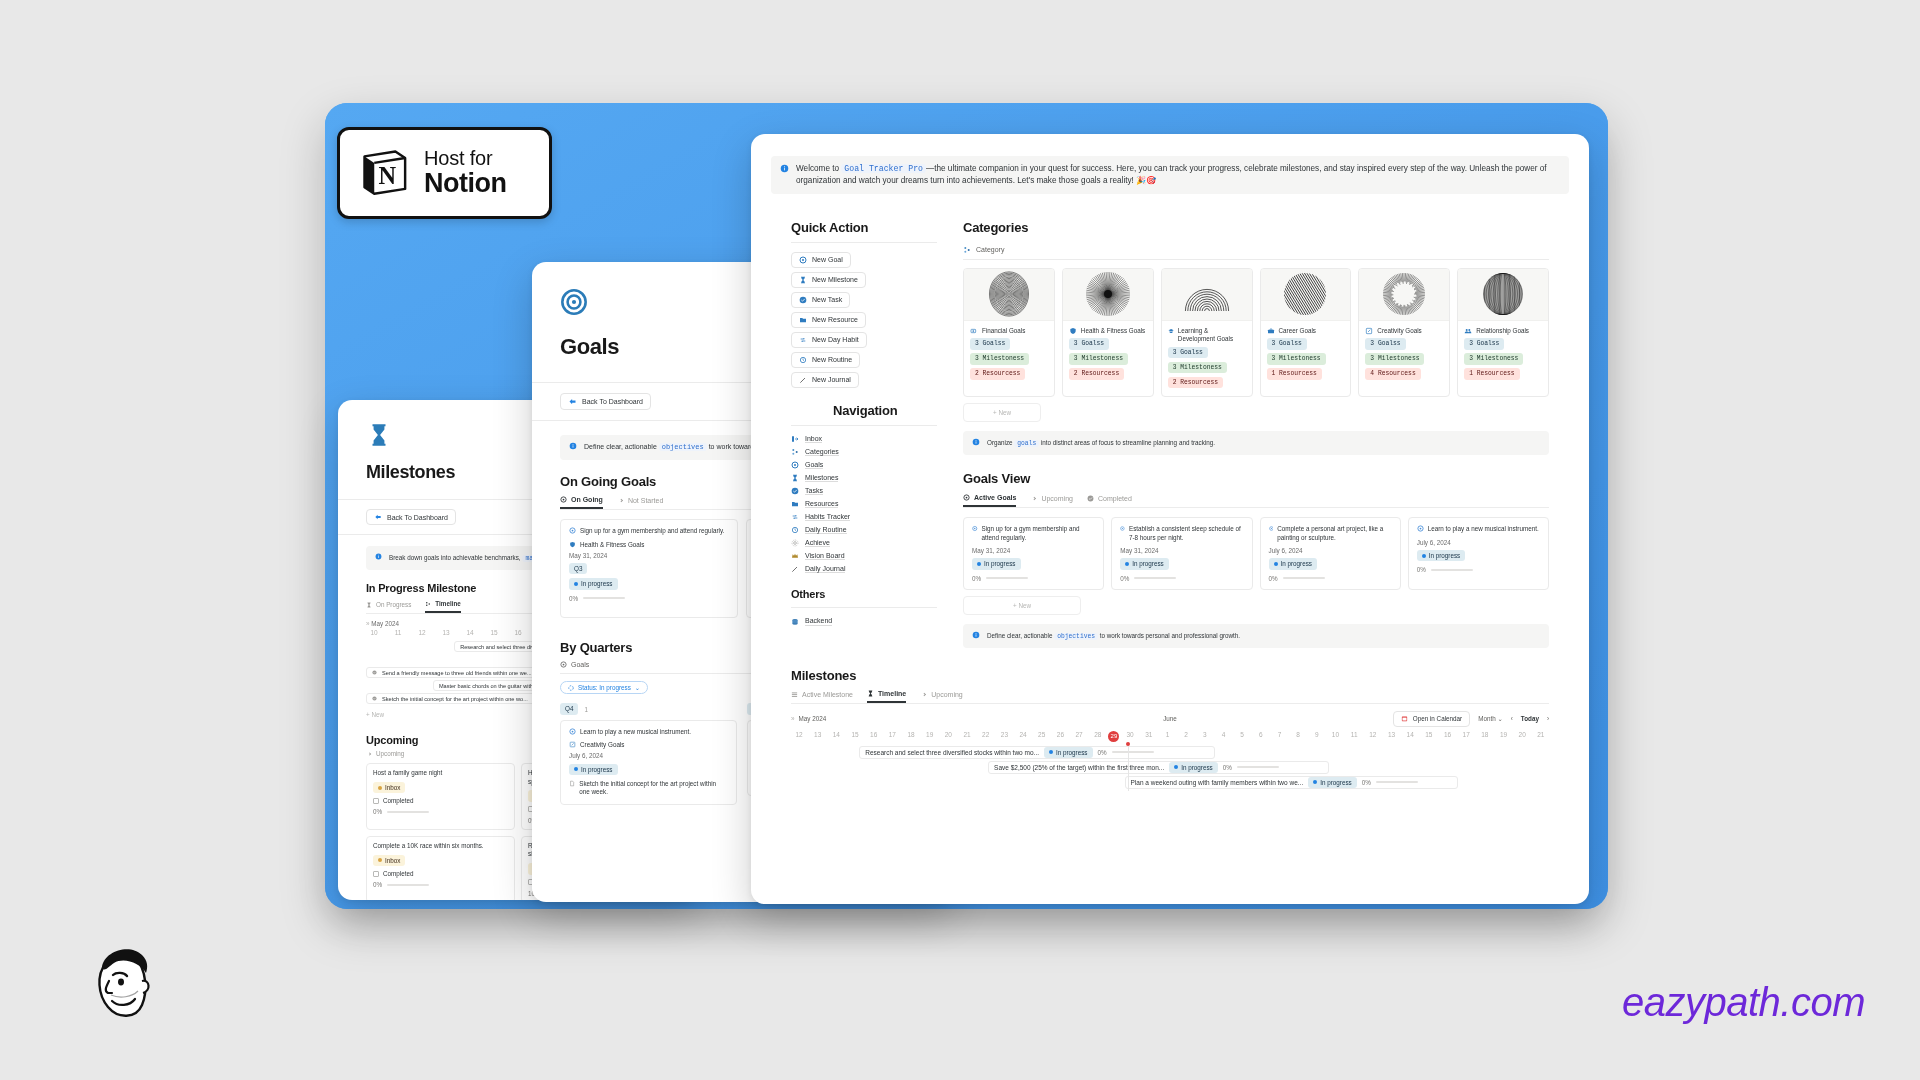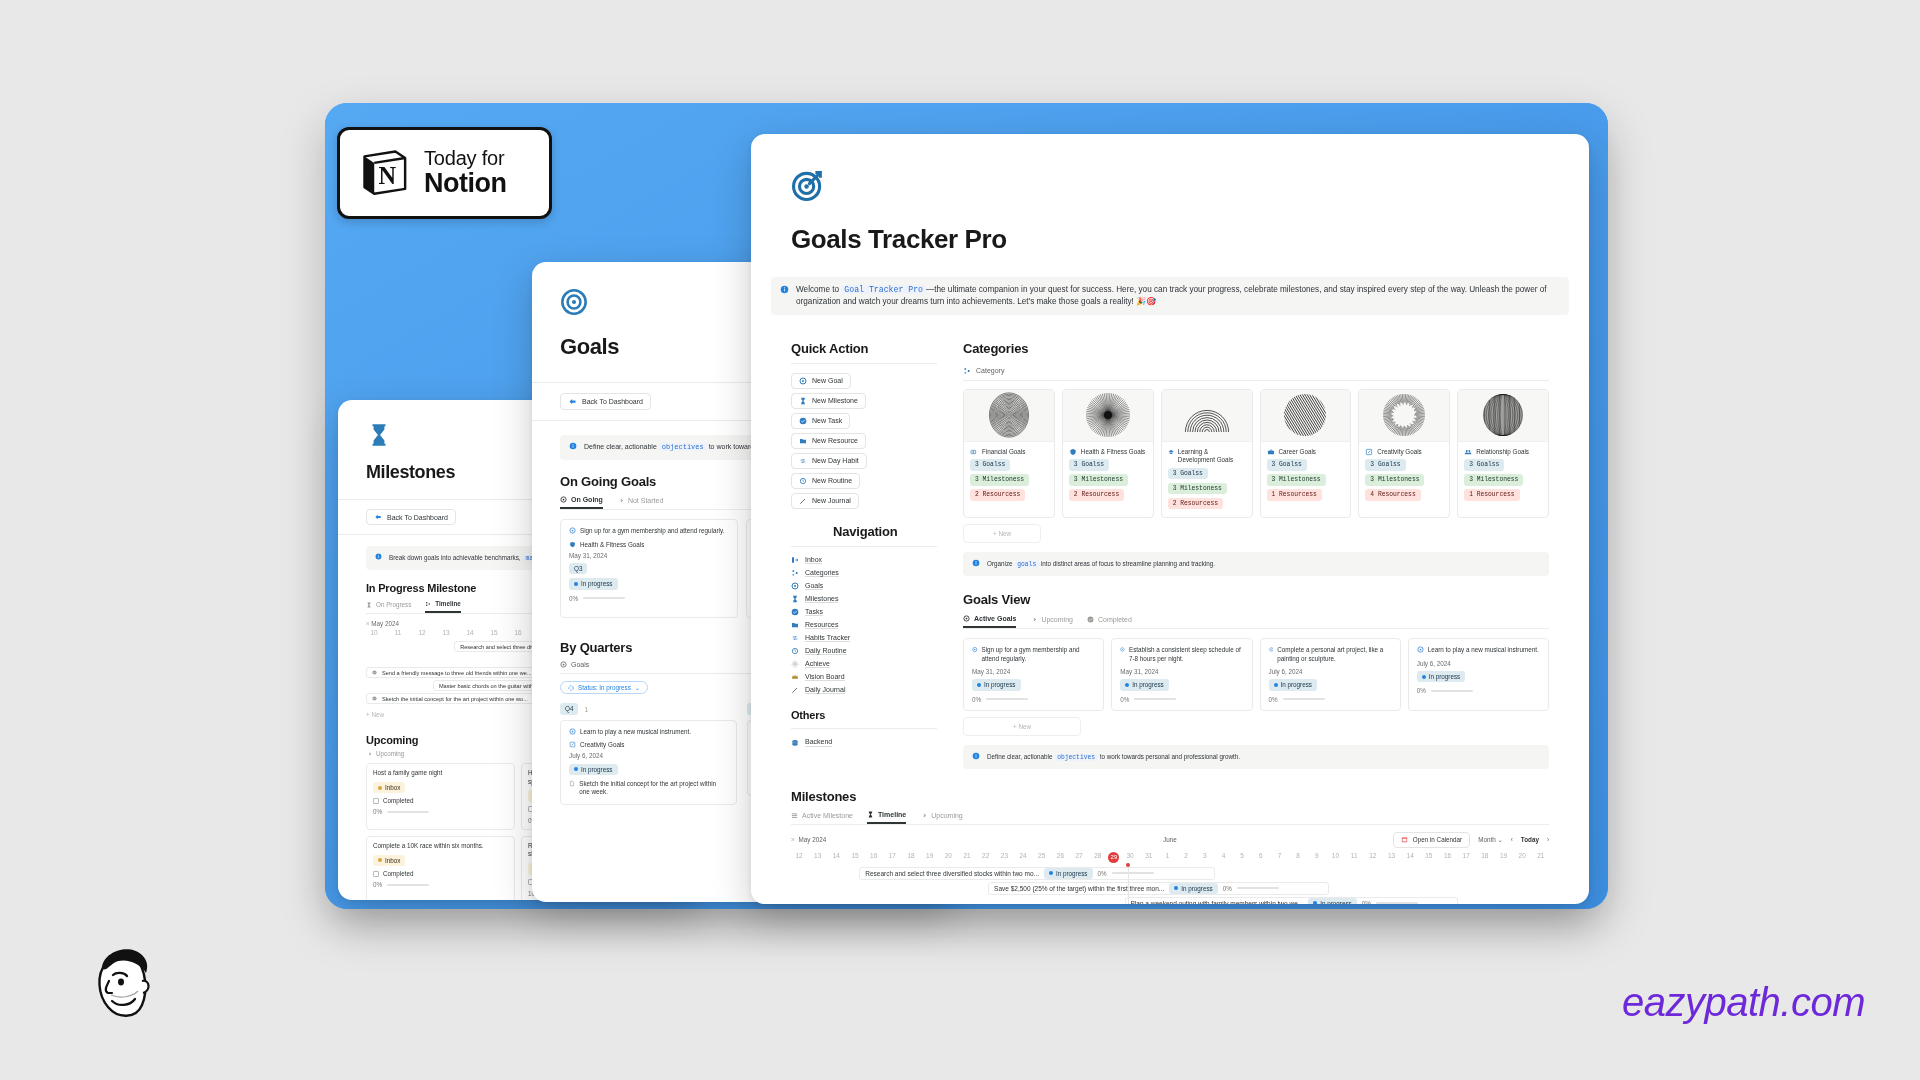--- a/index.html
+++ b/index.html
@@ -491,32 +491,20 @@
                 </svg>
                 <span>Run a consistent pace without stopping within...</span>
               </div>
     </div>
   </div>
         </div>
     </div>
   </div>
 
   <div class="panel panel-main">
-    <div class="pg" style="padding:34px 40px 0;">
-      <div class="page-icon">
-        <svg width="34" height="34" viewBox="0 0 24 24">
-          <circle cx="11" cy="13" r="9.2" fill="none" stroke="#1f6fa8" stroke-width="2.2"></circle>
-          <circle cx="11" cy="13" r="5" fill="none" stroke="#1f6fa8" stroke-width="2.2"></circle>
-          <circle cx="11" cy="13" r="1.6" fill="#1f6fa8"></circle>
-          <path d="M13 11 L20 4" stroke="#1f6fa8" stroke-width="2.2" stroke-linecap="round"></path>
-          <path d="M17.2 3.2 L20.8 3.2 L20.8 6.8" fill="none" stroke="#1f6fa8" stroke-width="2"></path>
-        </svg>
-      </div>
-      <div class="page-title" style="font-size:26px; margin-top:22px;">Goals Tracker Pro</div>
-    </div>
 
     <div class="pg" style="padding:22px 20px 0;">
       <div class="callout" style="font-size:8.2px;">
         <span class="cicon" style="padding-top:1px;">
           <svg width="9" height="9" viewBox="0 0 24 24">
               <circle cx="12" cy="12" r="10" fill="#2383e2"></circle>
               <rect x="11" y="10" width="2" height="7" fill="#fff"></rect>
               <rect x="11" y="6" width="2" height="2.5" fill="#fff"></rect>
             </svg>
         </span>
@@ -1313,21 +1301,21 @@
   <div class="notion-badge">
     <span class="notion-cube">
       <svg width="52" height="52" viewBox="0 0 64 64">
         <path d="M8 14 L46 8 L58 16 L58 54 L20 60 L8 52 Z" fill="#fff" stroke="#111" stroke-width="3" stroke-linejoin="round"></path>
         <path d="M8 14 L20 22 L20 60 L8 52 Z" fill="#111"></path>
         <path d="M20 22 L58 16" fill="none" stroke="#111" stroke-width="3"></path>
         <text x="36" y="48" font-family="Liberation Serif, serif" font-size="30" font-weight="700" fill="#111" text-anchor="middle">N</text>
       </svg>
     </span>
     <span class="notion-text">
-      <div class="made">Today for</div>
+      <div class="made">Host for</div>
       <div class="notion">Notion</div>
     </span>
   </div>
 
   <div class="brand-face">
     <svg width="90" height="95" viewBox="0 0 90 95">
       <path d="M28 30 C18 42 20 62 30 74 C40 86 58 86 64 72 C70 58 68 36 58 26 C48 16 36 20 28 30 Z" fill="#fff" stroke="#111" stroke-width="2.4"></path>
       <path d="M24 34 C26 18 52 10 64 22 C70 28 70 34 68 40 C62 30 46 24 36 30 C30 34 26 40 24 34 Z" fill="#111"></path>
       <ellipse cx="43" cy="49" rx="3" ry="3.4" fill="#111"></ellipse>
       <path d="M35 42 C38 39 46 39 49 43" fill="none" stroke="#111" stroke-width="2.4" stroke-linecap="round"></path>

